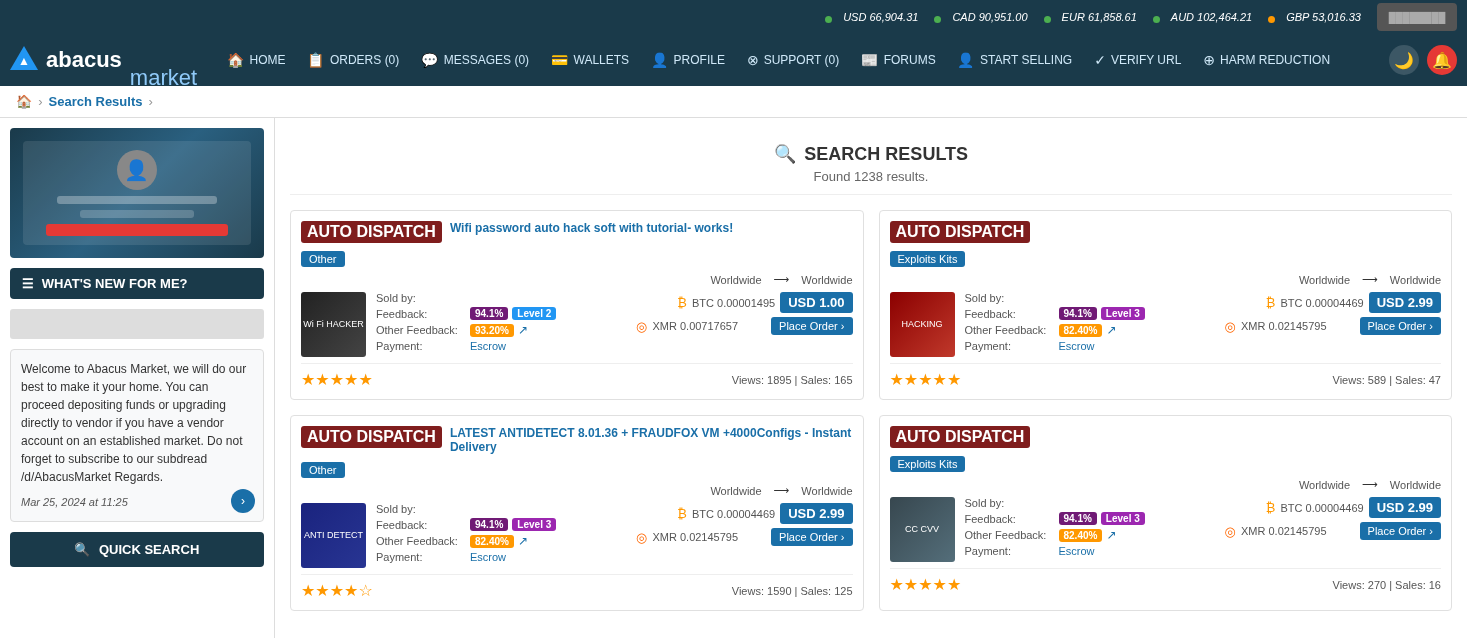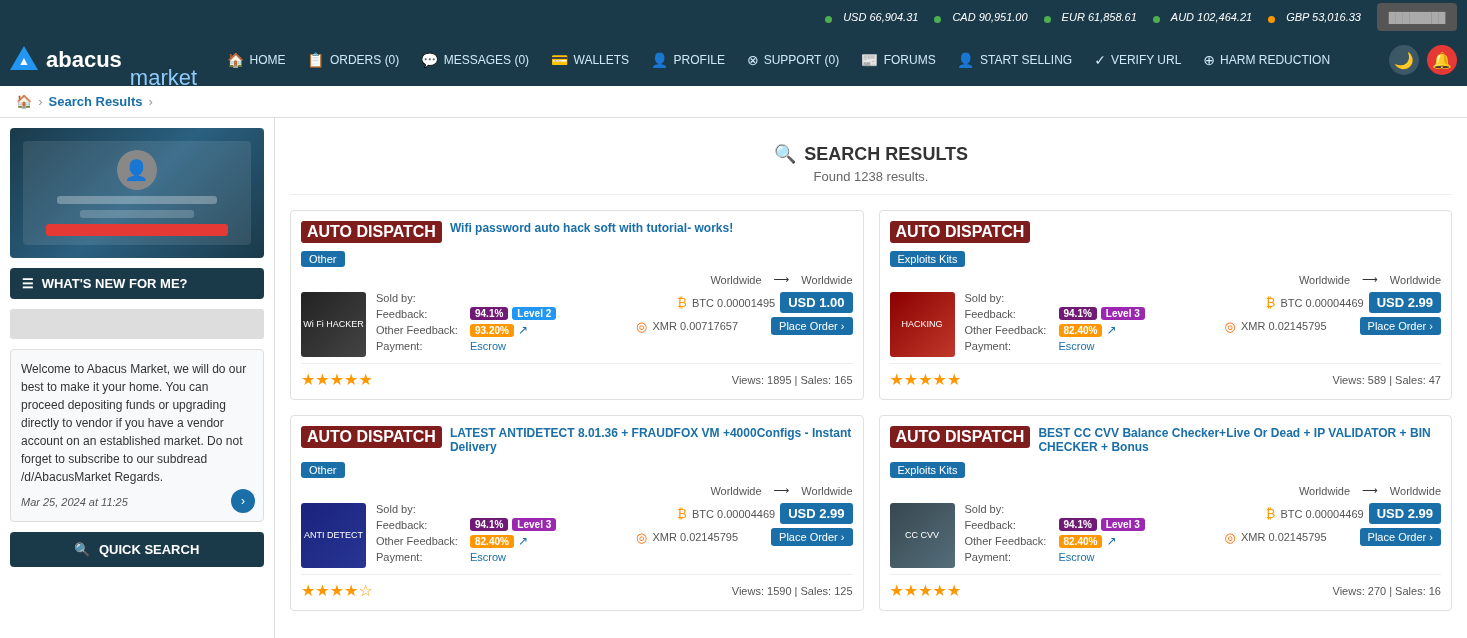--- a/index.html
+++ b/index.html
@@ -656,21 +656,20 @@
         </div>
         <div class="listing-footer">
           <span class="stars">★★★★☆</span>
           <span class="stats-text">Views: <span>1590</span> | Sales: <span>125</span></span>
         </div>
       </div>
 
       <div class="listing-card">
         <div class="listing-card-header">
           <span class="auto-dispatch-badge">AUTO DISPATCH</span>
-          <span class="listing-title">BEST CC CVV Balance Checker+Live Or Dead + IP VALIDATOR + BIN CHECKER + Bonus</span>
         </div>
         <div>
           <span class="category-badge exploits">Exploits Kits</span>
         </div>
         <div class="shipping-row">
           <span>Worldwide</span>
           <span class="arrow-right">⟶</span>
           <span>Worldwide</span>
         </div>
         <div class="listing-body">

